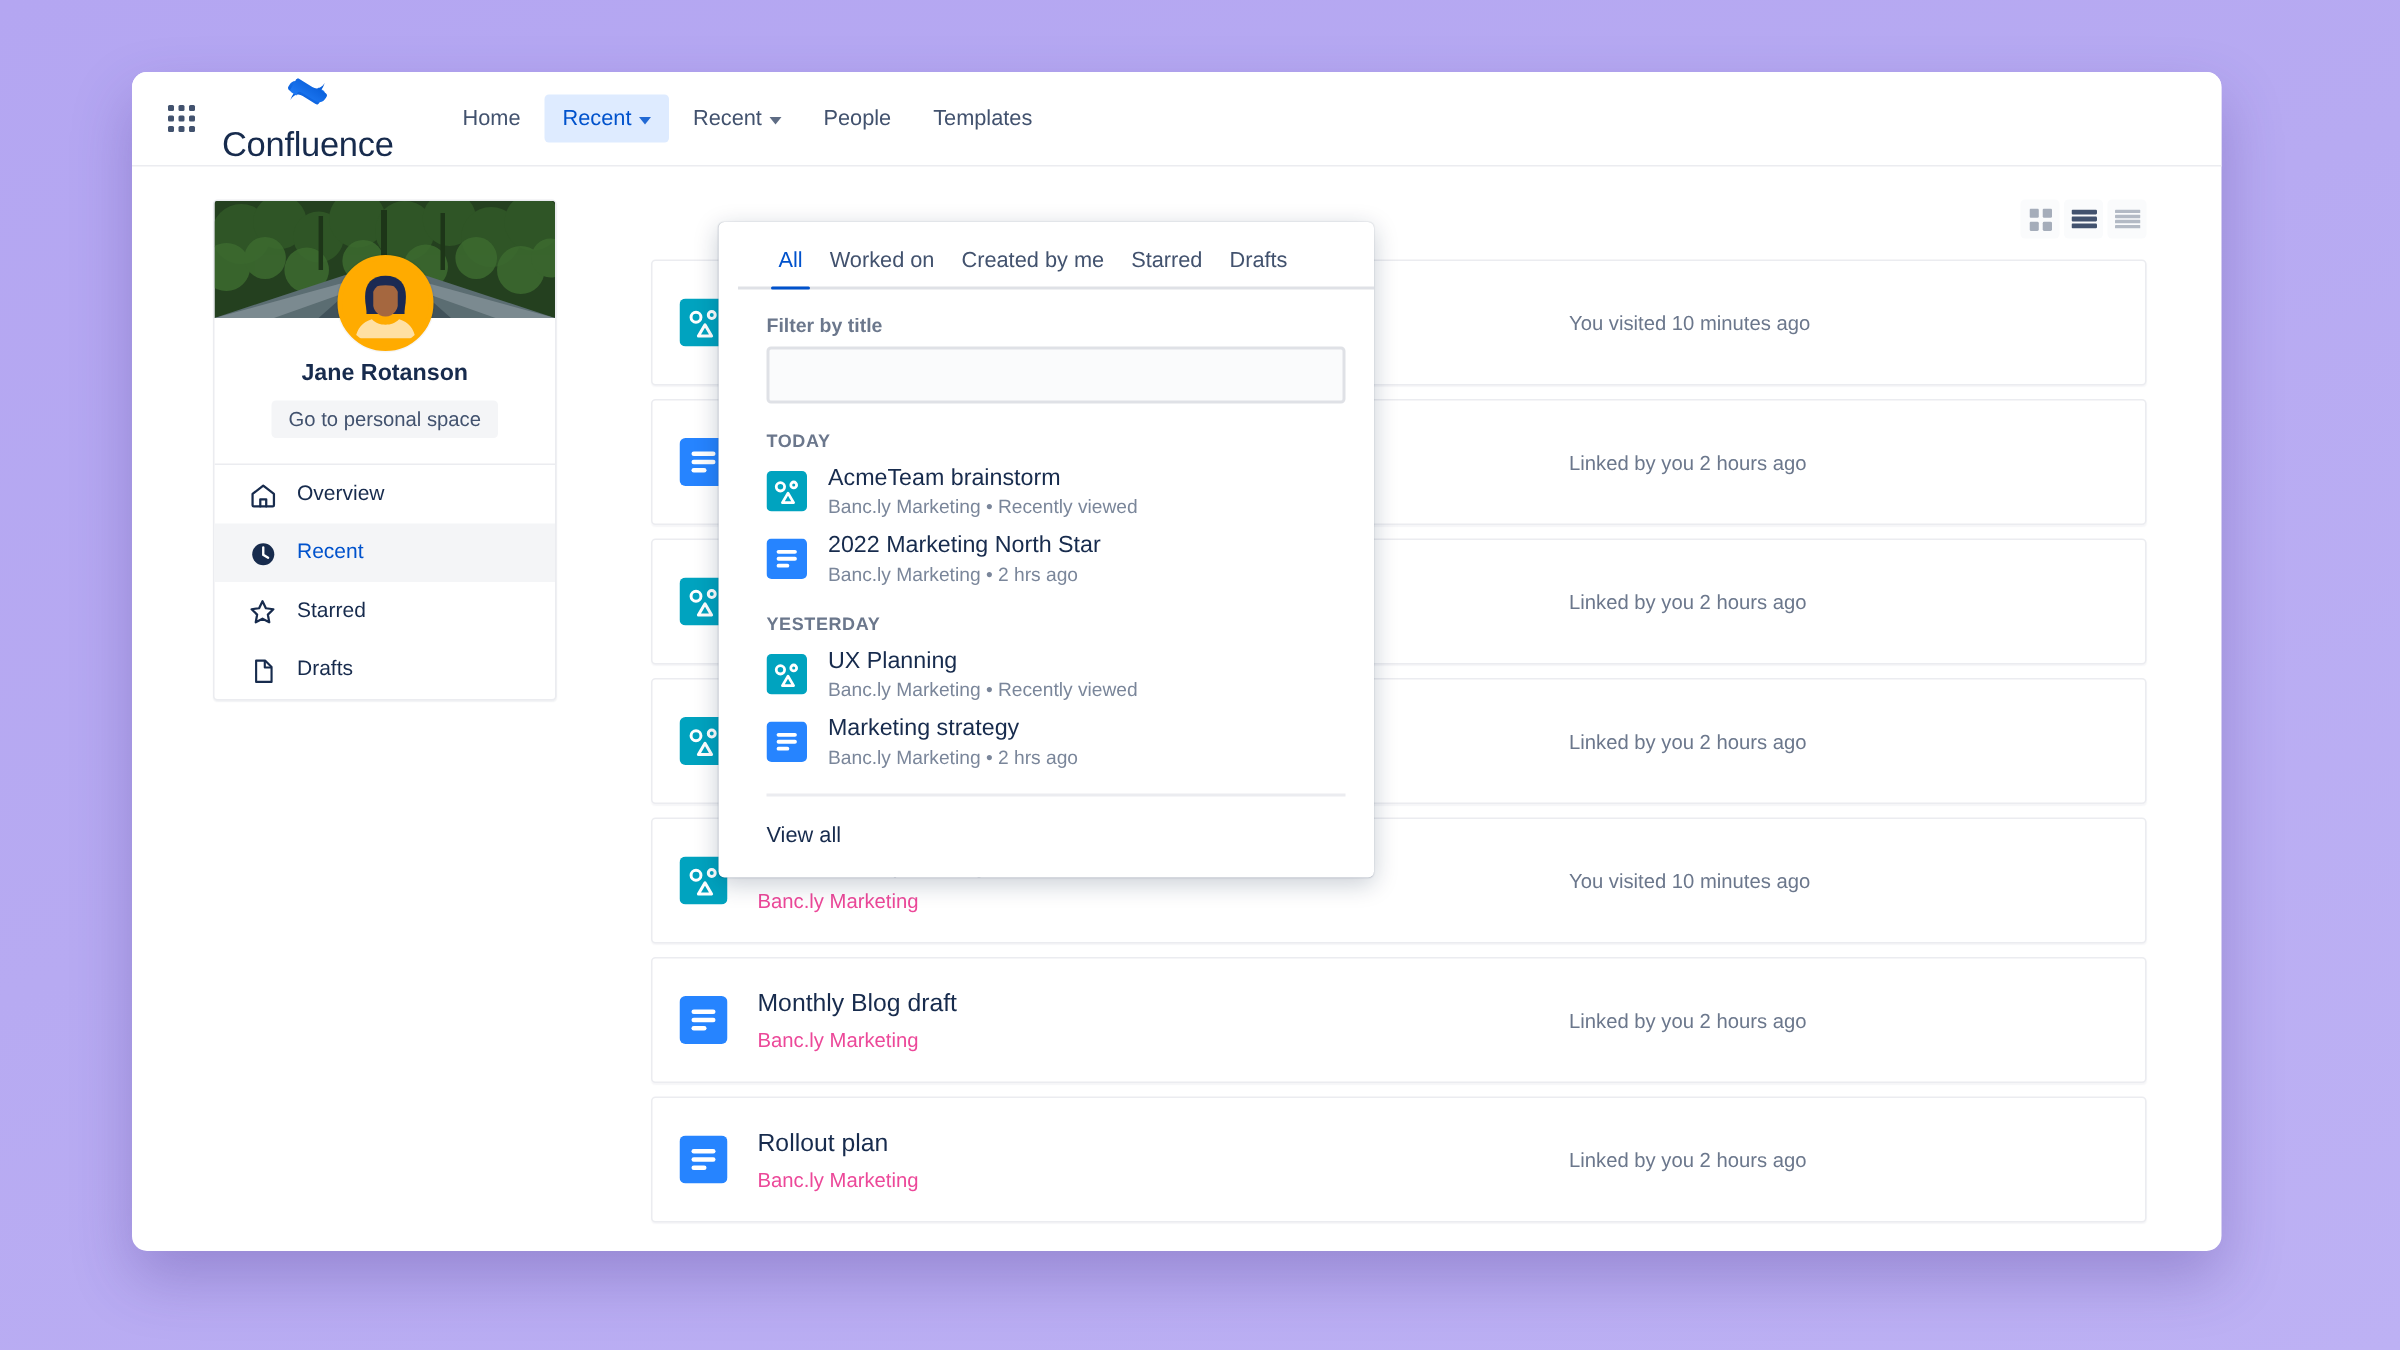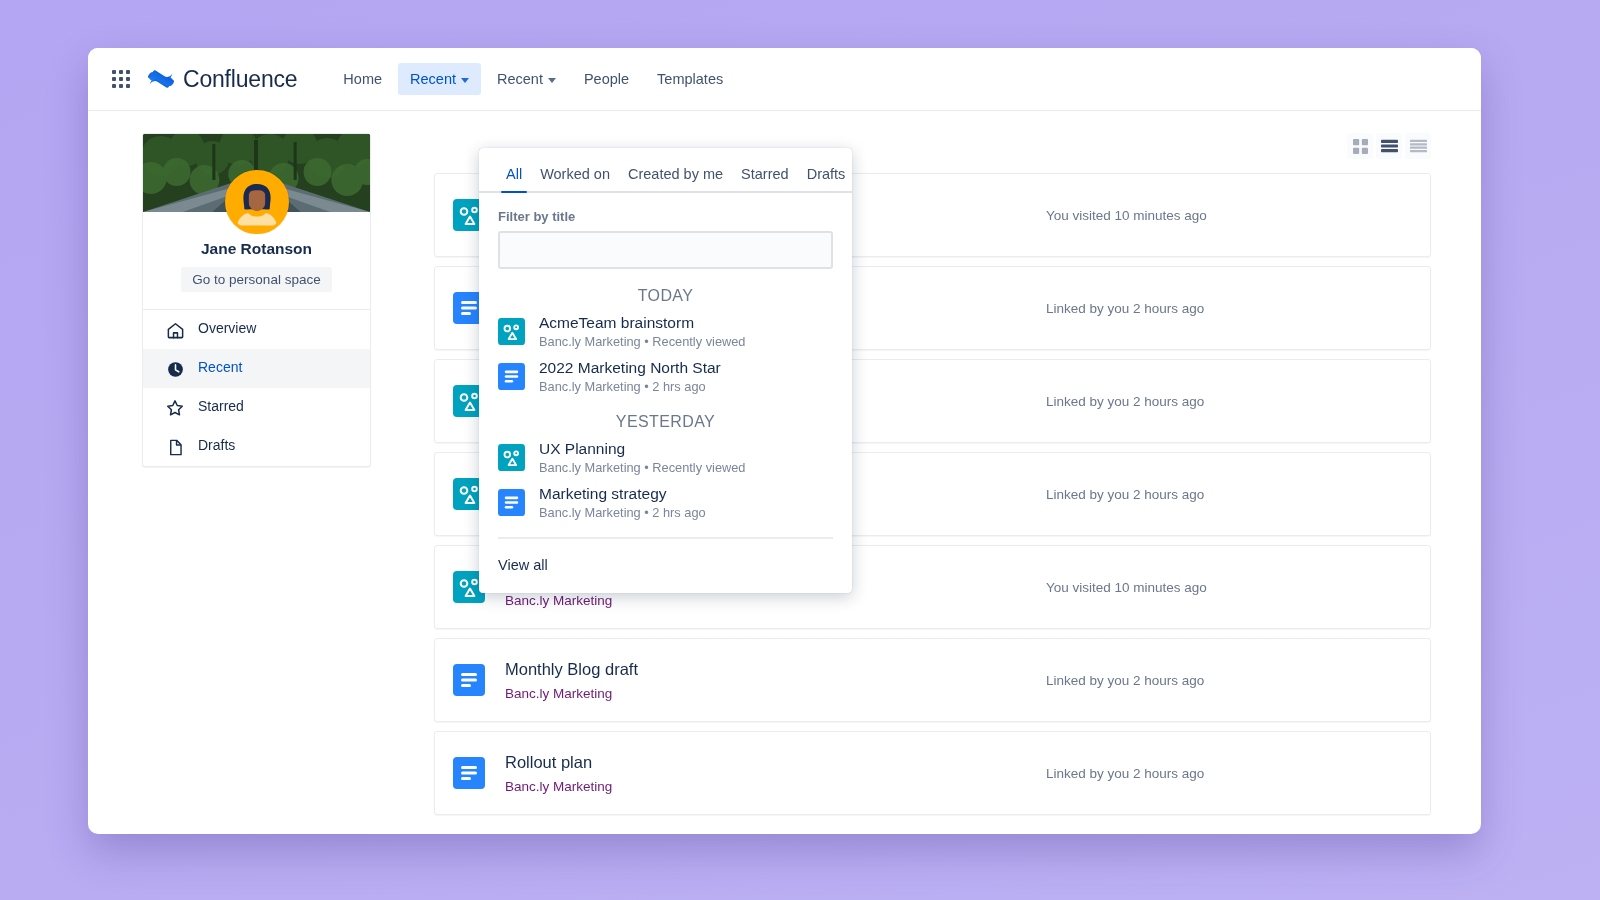--- a/index.html
+++ b/index.html
@@ -40,21 +40,21 @@
     display: grid;
     grid-template-columns: repeat(3, 4px);
     grid-template-rows: repeat(3, 4px);
     gap: 3px;
     justify-content: center; align-content: center;
     margin-right: 14px;
     cursor: pointer;
   }
   .appswitch i { background: #42526e; border-radius: 1px; display: block; width: 4px; height: 4px; }
 
-  .brand { display: flex; align-items: center; gap: 9px; margin-right: 34px; cursor: pointer; }
+  .brand { display: flex; align-items: center; gap: 9px; margin-right: 34px; cursor: pointer; flex-direction: column; }
   .brand-logo { width: 26px; height: 26px; flex: none; }
   .brand-name {
     font-size: 23px; color: #172b4d; font-weight: 400;
     letter-spacing: -.2px;
   }
 
   .navitems { display: flex; align-items: flex-end; gap: 4px; }
   .navitem {
     font-size: 14.5px; color: #42526e;
     padding: 8px 12px; border-radius: 3px;
@@ -127,33 +127,34 @@
     background: #fff;
     height: 84px;
     display: flex; align-items: center;
     padding: 0 24px 0 18px;
     box-shadow: 0 1px 1px rgba(9,30,66,.04);
   }
   .card-icon { width: 32px; height: 32px; flex: none; margin-right: 20px; }
   .card-icon svg { display: block; }
   .card-text { flex: 1; min-width: 0; }
   .card-title { font-size: 16.5px; color: #172b4d; margin-bottom: 7px; cursor: pointer; }
-  .card-sub { font-size: 13.5px; color: #701a75; }
+  .card-sub { font-size: 13.5px; color: #ec4899; }
   .card-meta { font-size: 13.5px; color: #6b778c; width: 360px; flex: none; }
 
   
   .dropdown {
     position: absolute;
     left: 391px; top: 100px;
-    width: 373px;
+    width: 437px;
     background: #fff;
     border-radius: 4px;
     box-shadow: 0 4px 16px rgba(9,30,66,.22), 0 0 1px rgba(9,30,66,.28);
     z-index: 50;
     overflow: hidden;
+    padding-left: 13px;
   }
   .dd-tabs {
     display: flex; align-items: flex-end; gap: 0;
     padding: 12px 18px 0 18px;
     border-bottom: 2px solid #dfe1e6;
     position: relative;
   }
   .dd-tab {
     font-size: 14.5px; color: #42526e;
     padding: 6px 9px 9px; cursor: pointer;
@@ -168,21 +169,21 @@
   .dd-filter { padding: 16px 19px 4px; }
   .dd-filter-label { font-size: 13px; color: #6b778c; font-weight: 600; margin-bottom: 7px; }
   .dd-input {
     width: 100%; height: 38px;
     border: 2px solid #dfe1e6; border-radius: 3px;
     background: #fafbfc;
     padding: 0 10px; font-size: 14px; color: #172b4d;
     font-family: "Liberation Sans", sans-serif;
     outline: none;
   }
-  .dd-section { font-size: 16px; letter-spacing: .4px; color: #6b778c; font-weight: 400; padding: 14px 19px 4px; text-align: center; }
+  .dd-section { font-size: 12px; letter-spacing: .4px; color: #6b778c; font-weight: 700; padding: 14px 19px 4px; }
   .dd-item {
     display: flex; align-items: center; gap: 14px;
     padding: 5px 19px; cursor: pointer; min-height: 44px;
   }
   .dd-ic { width: 27px; height: 27px; flex: none; }
   .dd-ic svg { display: block; }
   .dd-t { font-size: 15.5px; color: #172b4d; margin-bottom: 2px; }
   .dd-s { font-size: 12.8px; color: #7a869a; }
   .dd-sep { height: 2px; background: #ebecf0; margin: 12px 19px 0; }
   .dd-viewall { padding: 18px 19px 20px; font-size: 14.5px; color: #172b4d; cursor: pointer; }

